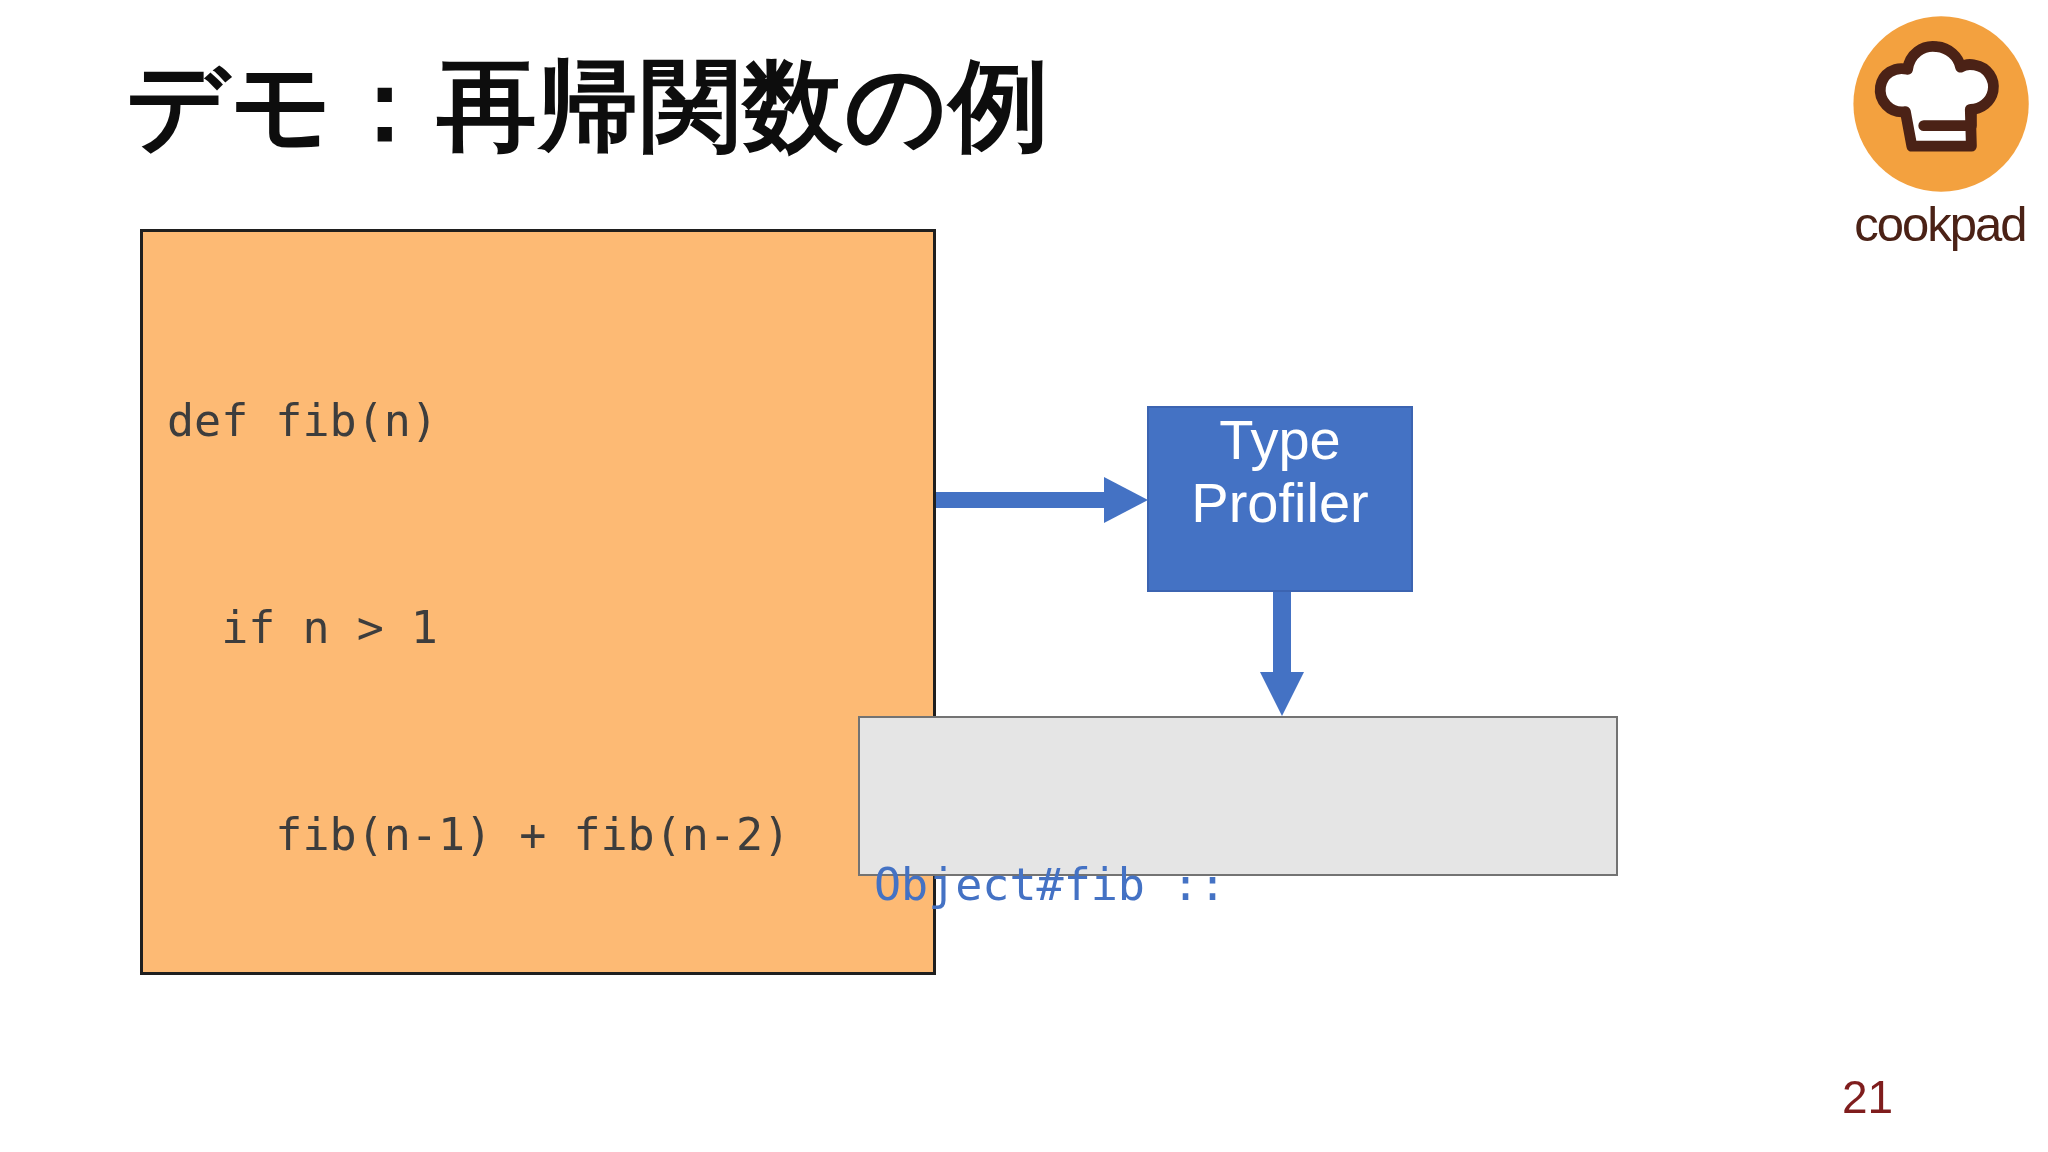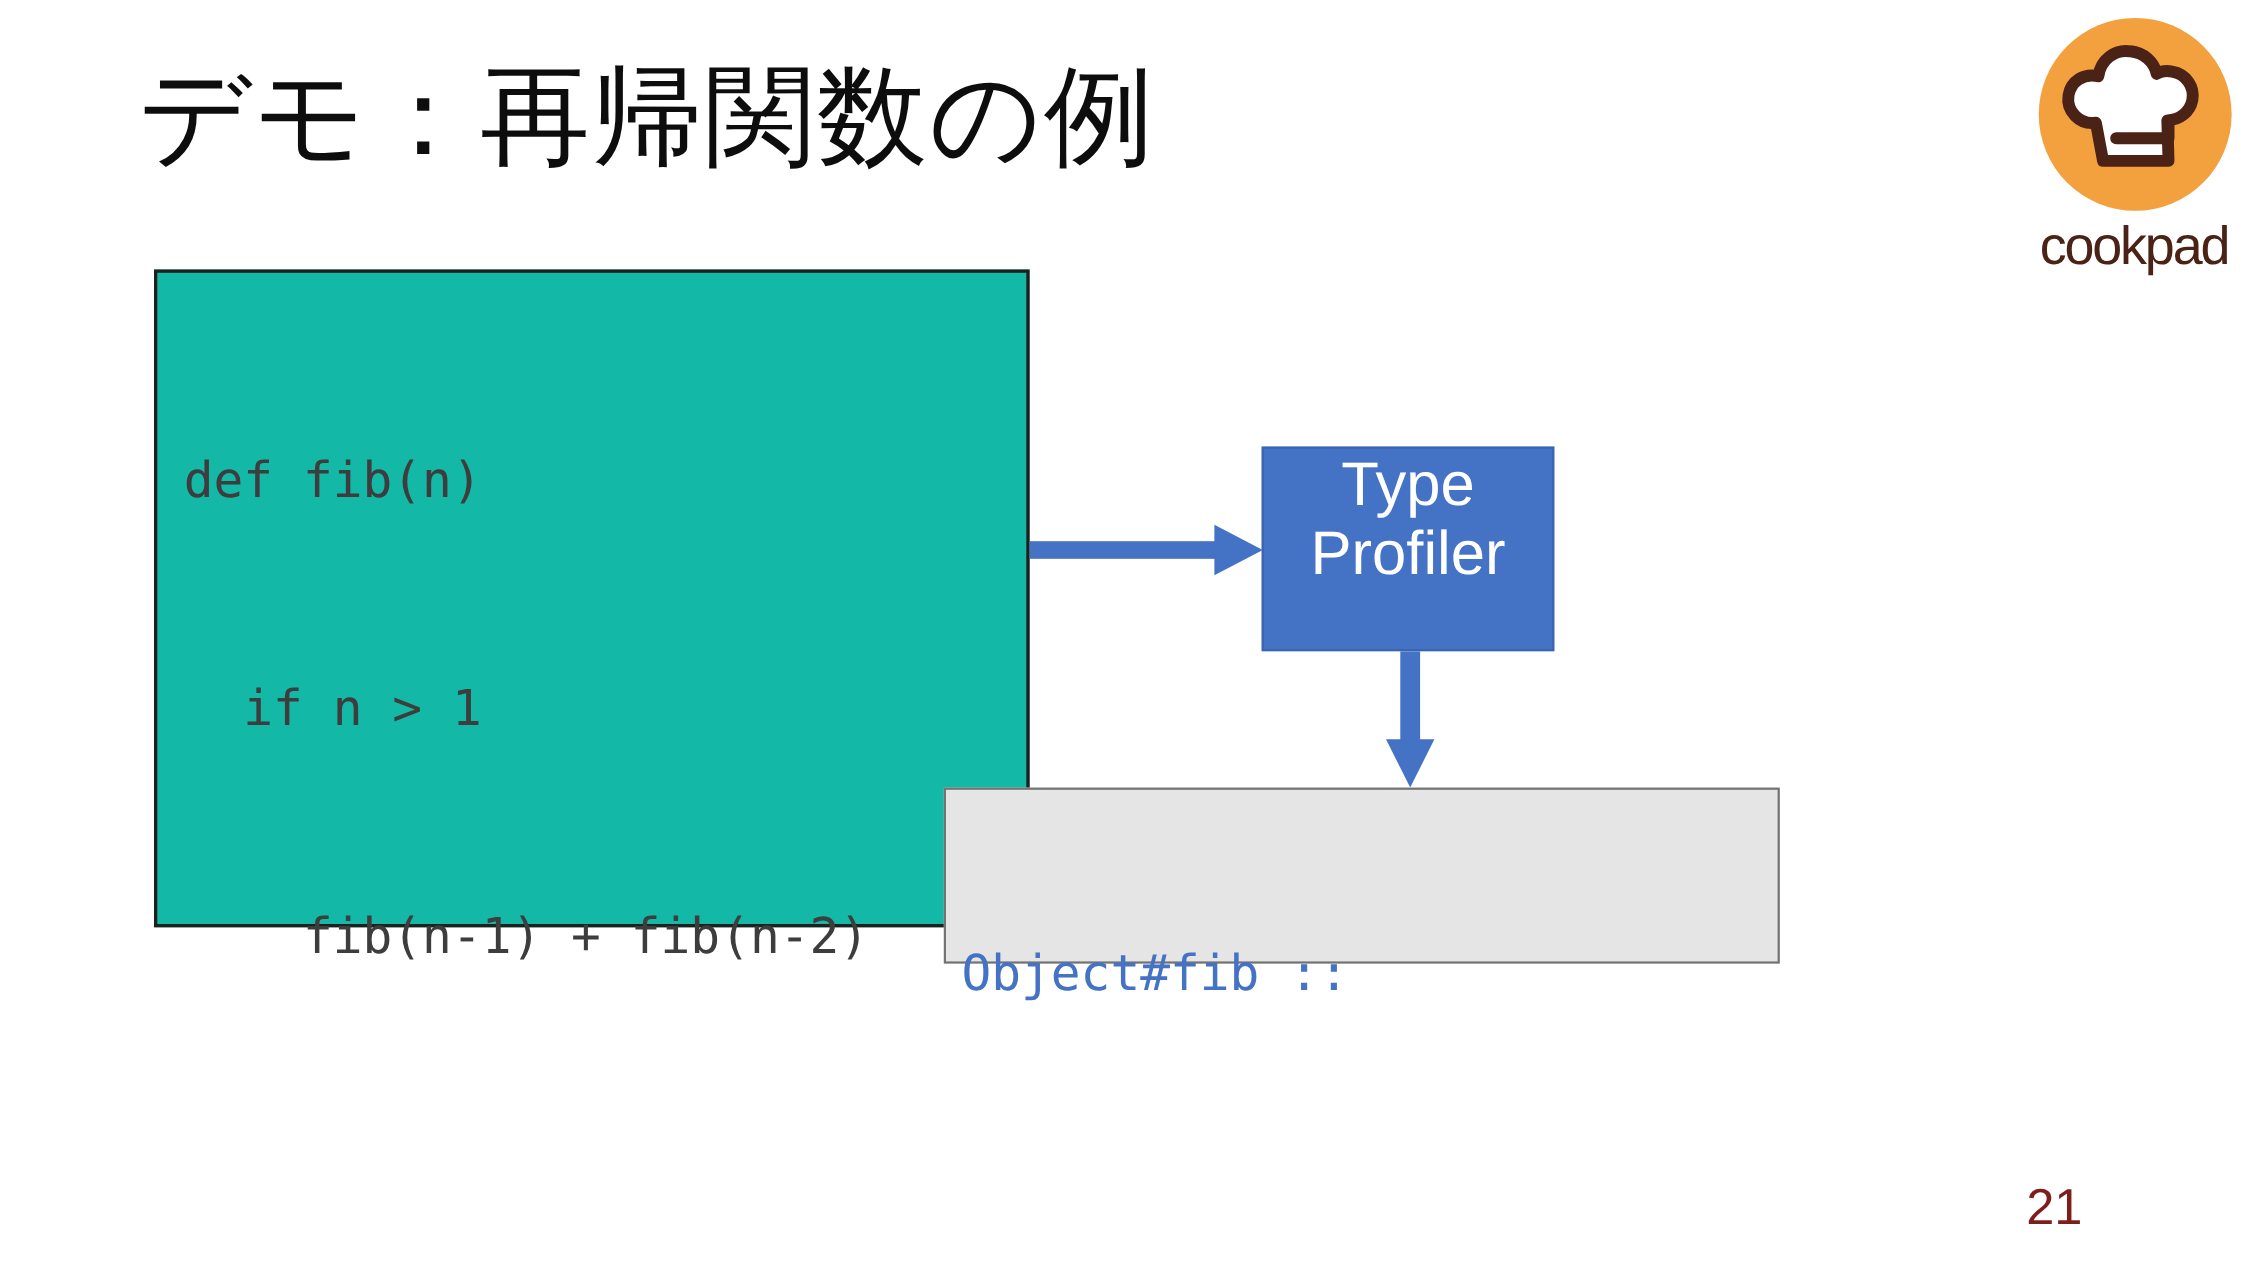--- a/index.html
+++ b/index.html
@@ -5,27 +5,27 @@
   html,body{margin:0;padding:0;background:#ffffff;}
   .slide{
     position:relative;
     width:2048px;height:1152px;
     background:#ffffff;
     font-family:"Liberation Sans",sans-serif;
     overflow:hidden;
   }
   .title{
     position:absolute;left:126px;top:40px;
-    font-size:100px;font-weight:400;color:#0d0d0d;
+    font-size:100px;font-weight:700;color:#0d0d0d;
     letter-spacing:2px;white-space:nowrap;
   }
   
   .code-box{
-    position:absolute;left:140px;top:245px;width:796px;height:598px;
-    border:3px solid #1f1f1f;background:#14b8a6;box-sizing:border-box;
+    position:absolute;left:140px;top:229px;width:796px;height:746px;
+    border:3px solid #1f1f1f;background:#fdba74;box-sizing:border-box;
     z-index:1;
   }
   .code-lines{
     padding:16px 0 0 24px;
     font-family:"DejaVu Sans Mono","Liberation Mono",monospace;
     font-size:45px;line-height:69px;color:#3d3d3d;
     white-space:pre;
   }
   .code-line{min-height:69px;}
   

